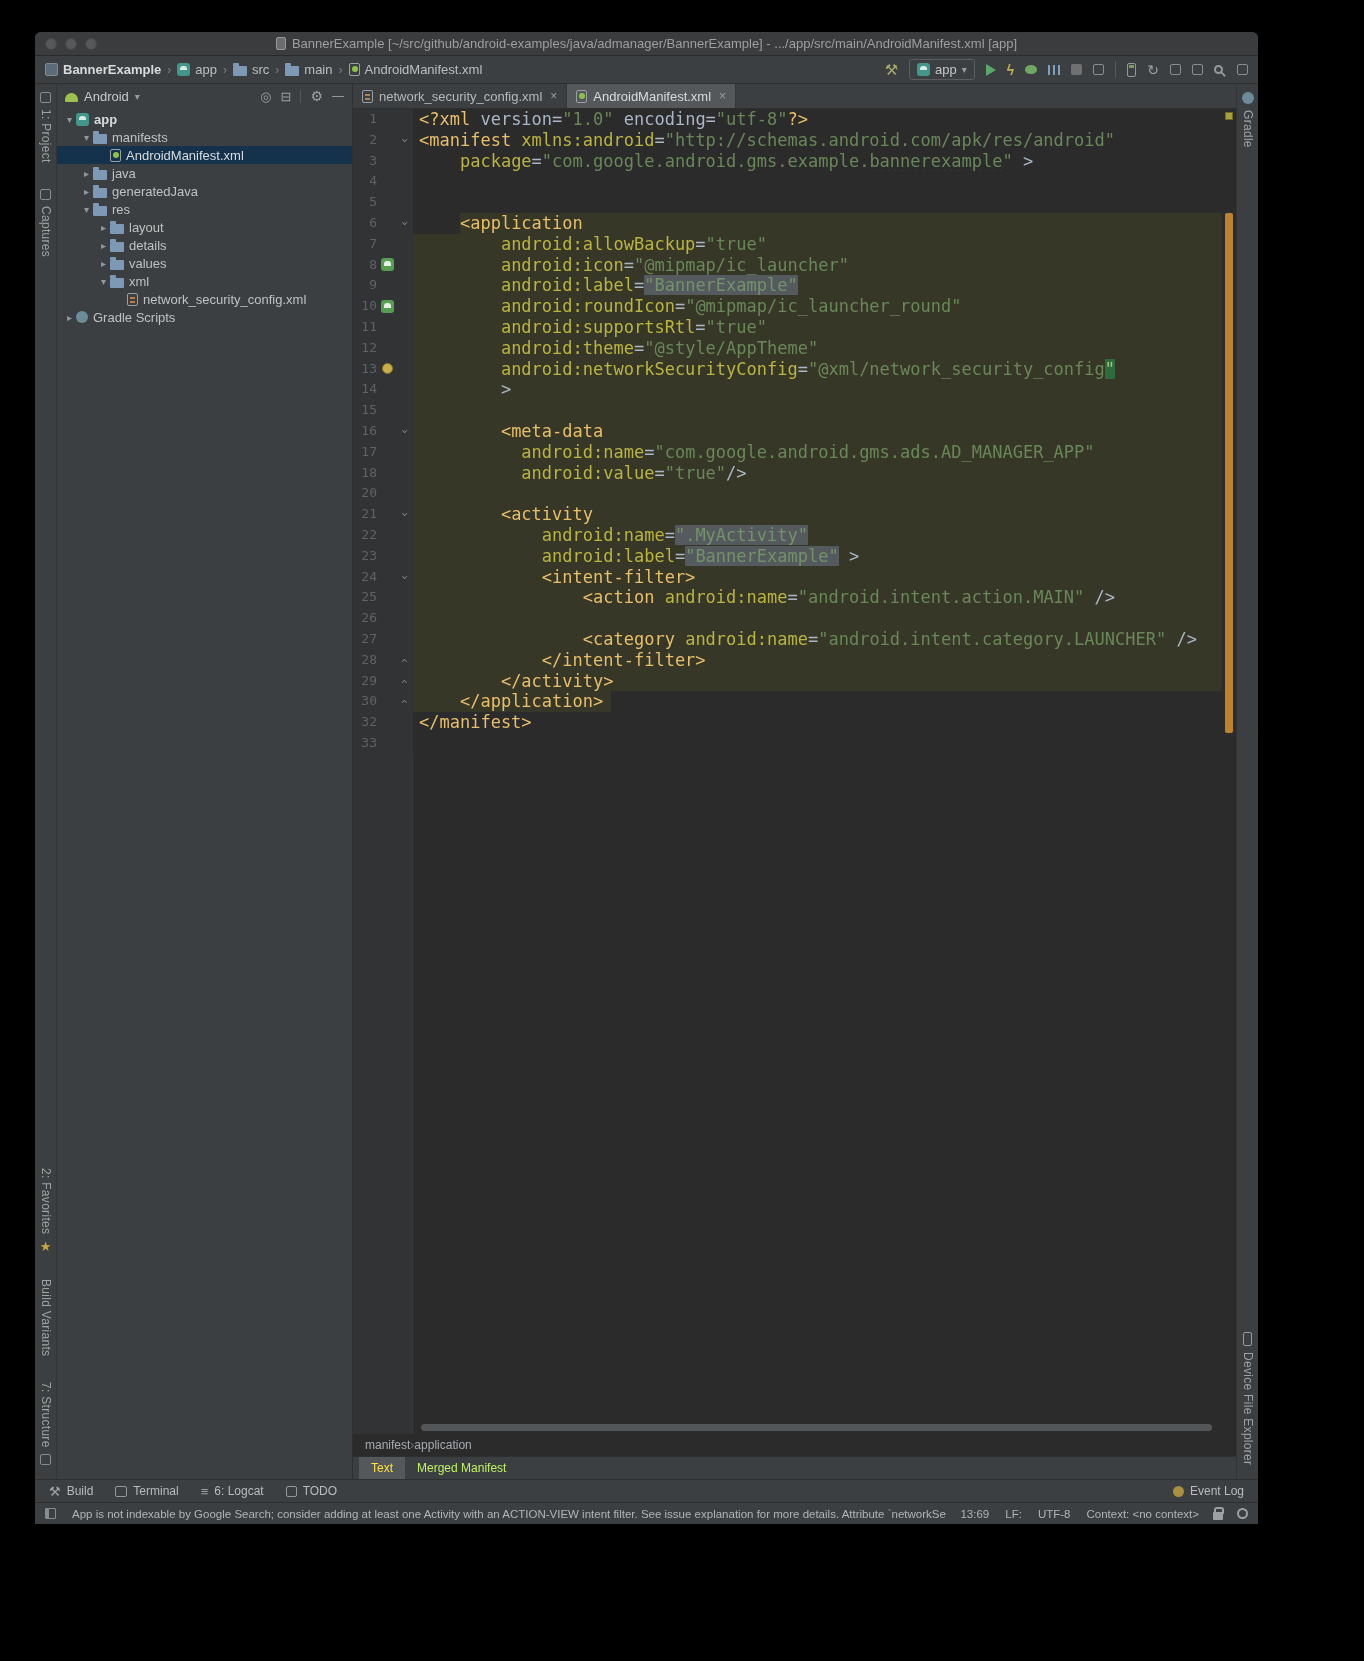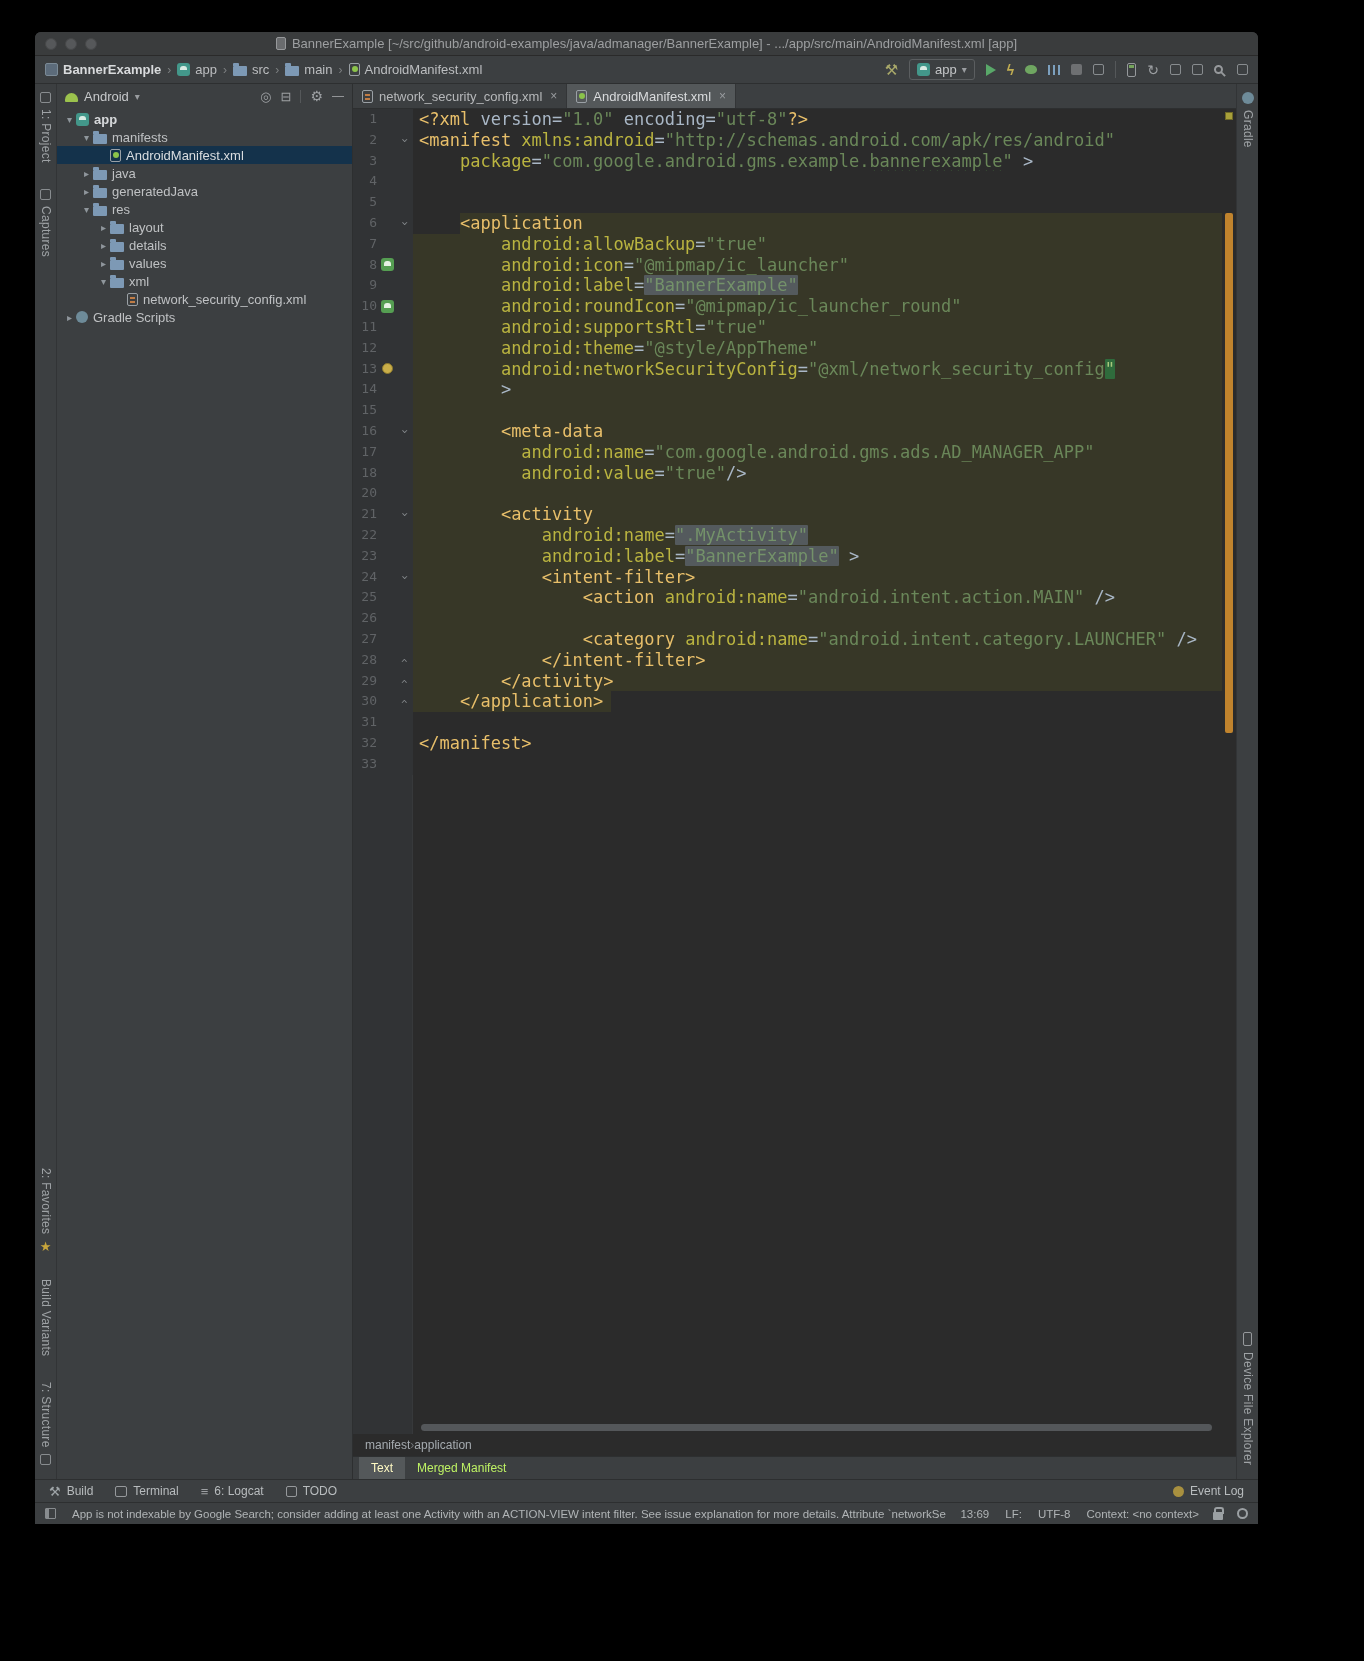--- a/index.html
+++ b/index.html
@@ -100,21 +100,21 @@
     background:#c0832d;border-radius:2px}
   .hscroll{position:absolute;left:68px;right:24px;bottom:3px;height:7px;
     background:#54575a;border-radius:4px}
 
   .ed-crumbs{height:22px;flex:none;background:#2b2b2b;display:flex;align-items:center;
     padding-left:12px;color:#a5abb0;font-size:12px}
   .ed-crumbs .crumb-sep{color:#6f7376}
   .ed-bottom-tabs{height:23px;flex:none;background:#3c3f41;border-top:1px solid #2d2f30;
     display:flex;align-items:stretch;padding-left:6px}
   .btab{display:flex;align-items:center;padding:0 12px;color:#bef264;font-size:12px}
-  .btab.active{background:#54585a;color:#fef9c3}
+  .btab.active{background:#54585a;color:#fde047}
 
   
   .bottombar{height:23px;flex:none;background:#3c3f41;border-top:1px solid #2d2f30;
     display:flex;align-items:center;gap:22px;padding:0 14px;font-size:12px;color:#b8bcbe}
   .bb-item{display:flex;align-items:center;gap:6px;cursor:default}
   .bb-right{margin-left:auto;display:flex;align-items:center;gap:8px}
   .statusbar{height:22px;flex:none;background:#3c3f41;border-top:1px solid #2d2f30;
     display:flex;align-items:center;gap:14px;padding:0 10px;font-size:11.5px;color:#b0b4b6}
   .status-msg{flex:1;white-space:nowrap;overflow:hidden;margin-left:2px}
   .status-items{display:flex;align-items:center;gap:16px;white-space:nowrap}
@@ -397,21 +397,20 @@
               <div class="cl"><span class="gut"><span class="num">21</span><span class="gic"></span><span class="gfold"><span class="farrow down">›</span></span></span><span class="ctext"><span class="band mid"></span><span class="segs"><span class="c-p">        </span><span class="c-t">&lt;activity</span></span></span></div>
               <div class="cl"><span class="gut"><span class="num">22</span><span class="gic"></span><span class="gfold"></span></span><span class="ctext"><span class="band mid"></span><span class="segs"><span class="c-p">            </span><span class="c-a">android:name</span><span class="c-p">=</span><span class="c-vh">".MyActivity"</span></span></span></div>
               <div class="cl"><span class="gut"><span class="num">23</span><span class="gic"></span><span class="gfold"></span></span><span class="ctext"><span class="band mid"></span><span class="segs"><span class="c-p">            </span><span class="c-a">android:label</span><span class="c-p">=</span><span class="c-vh">"BannerExample"</span><span class="c-p"> &gt;</span></span></span></div>
               <div class="cl"><span class="gut"><span class="num">24</span><span class="gic"></span><span class="gfold"><span class="farrow down">›</span></span></span><span class="ctext"><span class="band mid"></span><span class="segs"><span class="c-p">            </span><span class="c-t">&lt;intent-filter&gt;</span></span></span></div>
               <div class="cl"><span class="gut"><span class="num">25</span><span class="gic"></span><span class="gfold"></span></span><span class="ctext"><span class="band mid"></span><span class="segs"><span class="c-p">                </span><span class="c-t">&lt;action</span><span class="c-p"> </span><span class="c-a">android:name</span><span class="c-p">=</span><span class="c-v">"android.intent.action.MAIN"</span><span class="c-p"> /&gt;</span></span></span></div>
               <div class="cl"><span class="gut"><span class="num">26</span><span class="gic"></span><span class="gfold"></span></span><span class="ctext"><span class="band mid"></span><span class="segs"></span></span></div>
               <div class="cl"><span class="gut"><span class="num">27</span><span class="gic"></span><span class="gfold"></span></span><span class="ctext"><span class="band mid"></span><span class="segs"><span class="c-p">                </span><span class="c-t">&lt;category</span><span class="c-p"> </span><span class="c-a">android:name</span><span class="c-p">=</span><span class="c-v">"android.intent.category.LAUNCHER"</span><span class="c-p"> /&gt;</span></span></span></div>
               <div class="cl"><span class="gut"><span class="num">28</span><span class="gic"></span><span class="gfold"><span class="farrow up">›</span></span></span><span class="ctext"><span class="band mid"></span><span class="segs"><span class="c-p">            </span><span class="c-t">&lt;/intent-filter&gt;</span></span></span></div>
               <div class="cl"><span class="gut"><span class="num">29</span><span class="gic"></span><span class="gfold"><span class="farrow up">›</span></span></span><span class="ctext"><span class="band mid"></span><span class="segs"><span class="c-p">        </span><span class="c-t">&lt;/activity&gt;</span></span></span></div>
               <div class="cl"><span class="gut"><span class="num">30</span><span class="gic"></span><span class="gfold"><span class="farrow up">›</span></span></span><span class="ctext"><span class="band end"></span><span class="segs"><span class="c-p">    </span><span class="c-t">&lt;/application&gt;</span></span></span></div>
-              <div class="cl"><span class="gut"><span class="num">31</span><span class="gic"></span><span class="gfold"></span></span><span class="ctext"><span class="segs"></span></span></div>
               <div class="cl"><span class="gut"><span class="num">32</span><span class="gic"></span><span class="gfold"></span></span><span class="ctext"><span class="segs"><span class="c-t">&lt;/manifest&gt;</span></span></span></div>
               <div class="cl"><span class="gut"><span class="num">33</span><span class="gic"></span><span class="gfold"></span></span><span class="ctext"><span class="segs"></span></span></div>
             </div>
           <div class="err-stripe">
             <span class="warn-sq"></span>
             <span class="orange-bar"></span>
           </div>
           <div class="hscroll"></div>
         </div>
         <div class="ed-crumbs" id="ed-crumbs">

